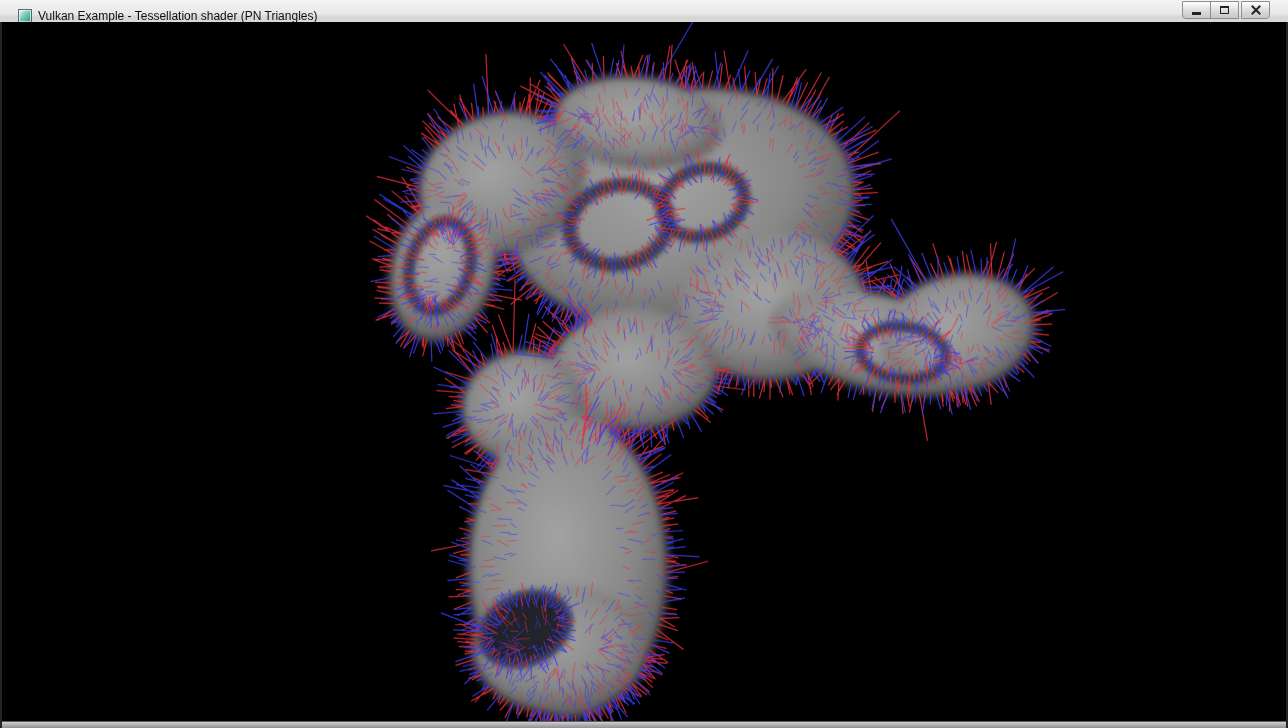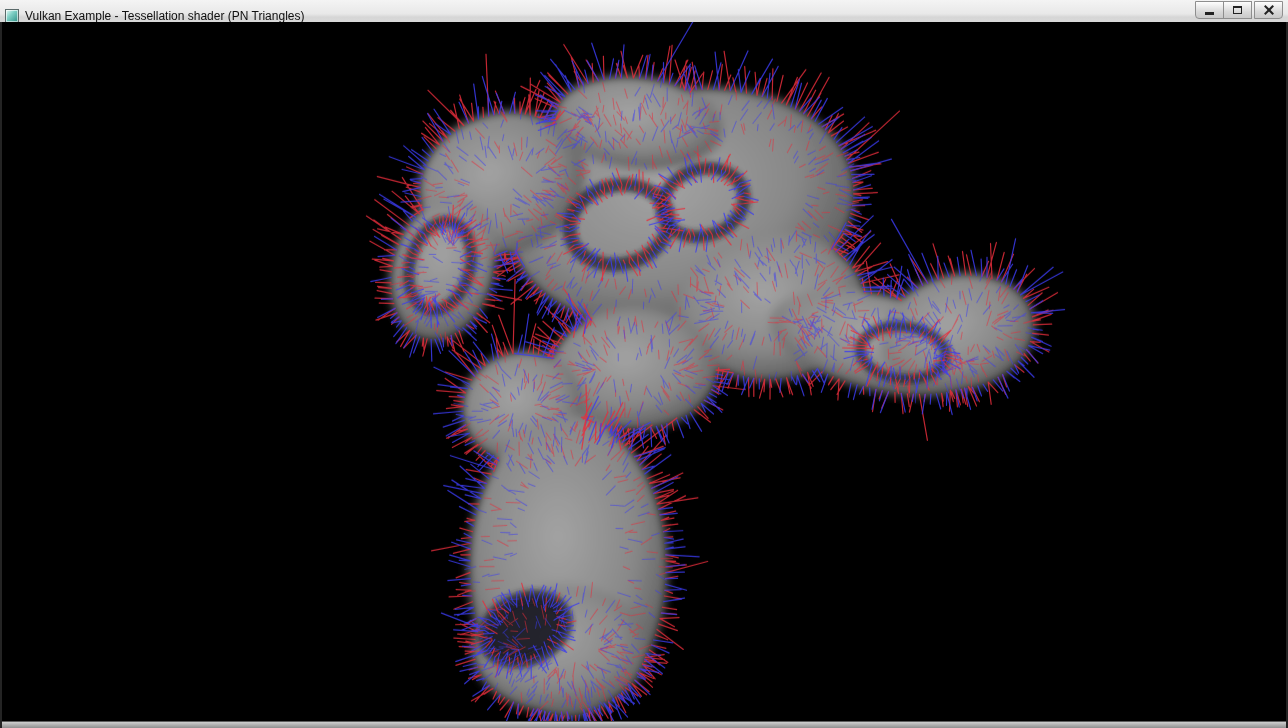--- a/index.html
+++ b/index.html
@@ -4,21 +4,21 @@
 <style>
   html,body{margin:0;padding:0;background:#000;}
   body{width:1288px;height:728px;overflow:hidden;font-family:"Liberation Sans",sans-serif;}
   .window{position:relative;width:1288px;height:728px;background:#000;}
 
   
   .titlebar{
     position:absolute;top:0;left:0;right:0;height:32px;box-sizing:border-box;
     background:linear-gradient(#f4f4f4 0%,#e8e8e8 45%,#d6d6d6 55%,#dedede 100%);
     border-bottom:1px solid #8f8f8f;
-    display:flex;align-items:center;padding:0 5px;
+    display:flex;align-items:center;padding:0 18px;
   }
   .app-icon{
     width:14px;height:14px;flex:0 0 auto;box-sizing:border-box;
     border:1px solid #5a6a6a;background:linear-gradient(135deg,#eafaf6 0%,#7fd0c6 40%,#2e8f84 100%);
     box-shadow:inset 0 0 0 1px rgba(255,255,255,.6);
   }
   .title-text{font-size:12px;color:#101010;margin-left:6px;white-space:nowrap;}
   .controls{margin-left:auto;display:flex;align-items:flex-start;height:100%;padding-top:2px;}
   .ctl{
     width:29px;height:18px;box-sizing:border-box;margin-left:-1px;padding:0;

